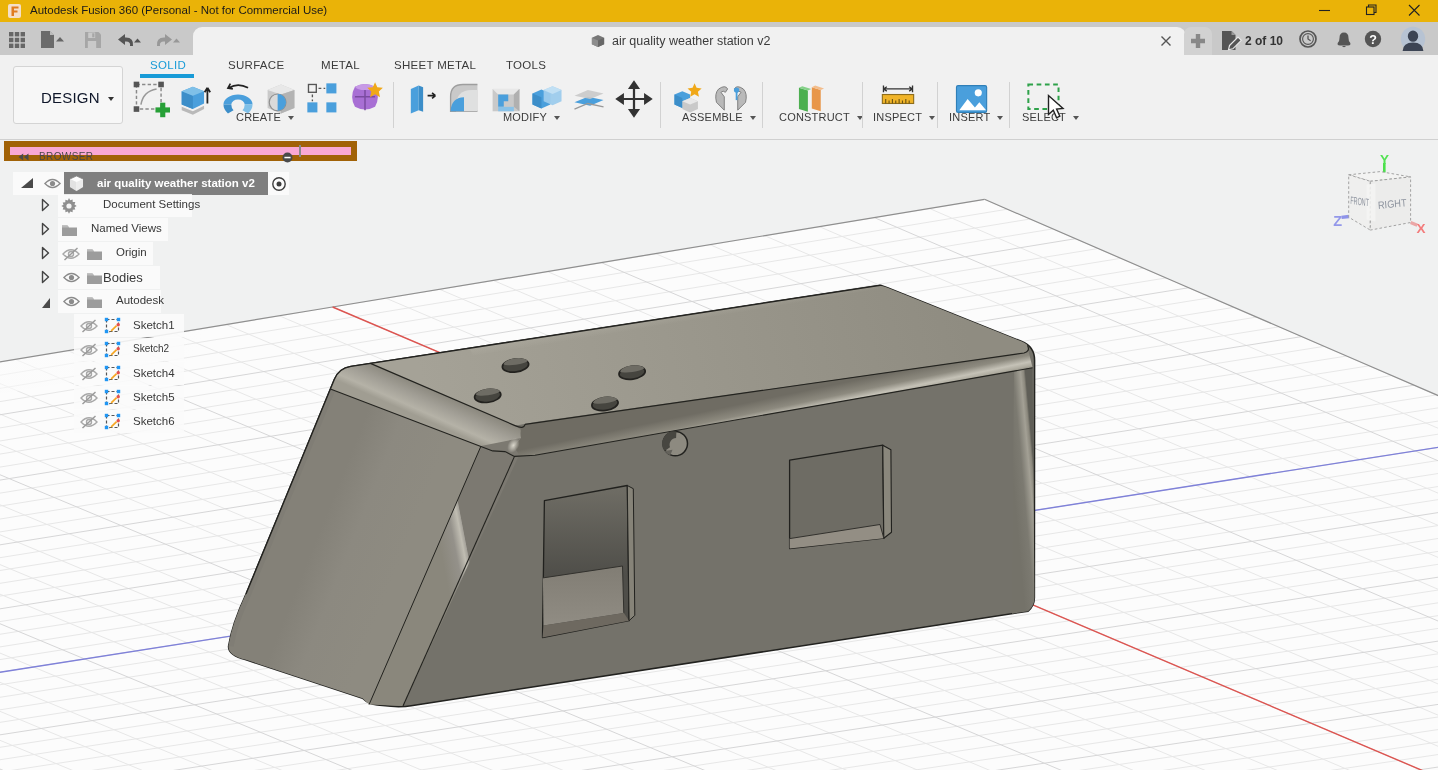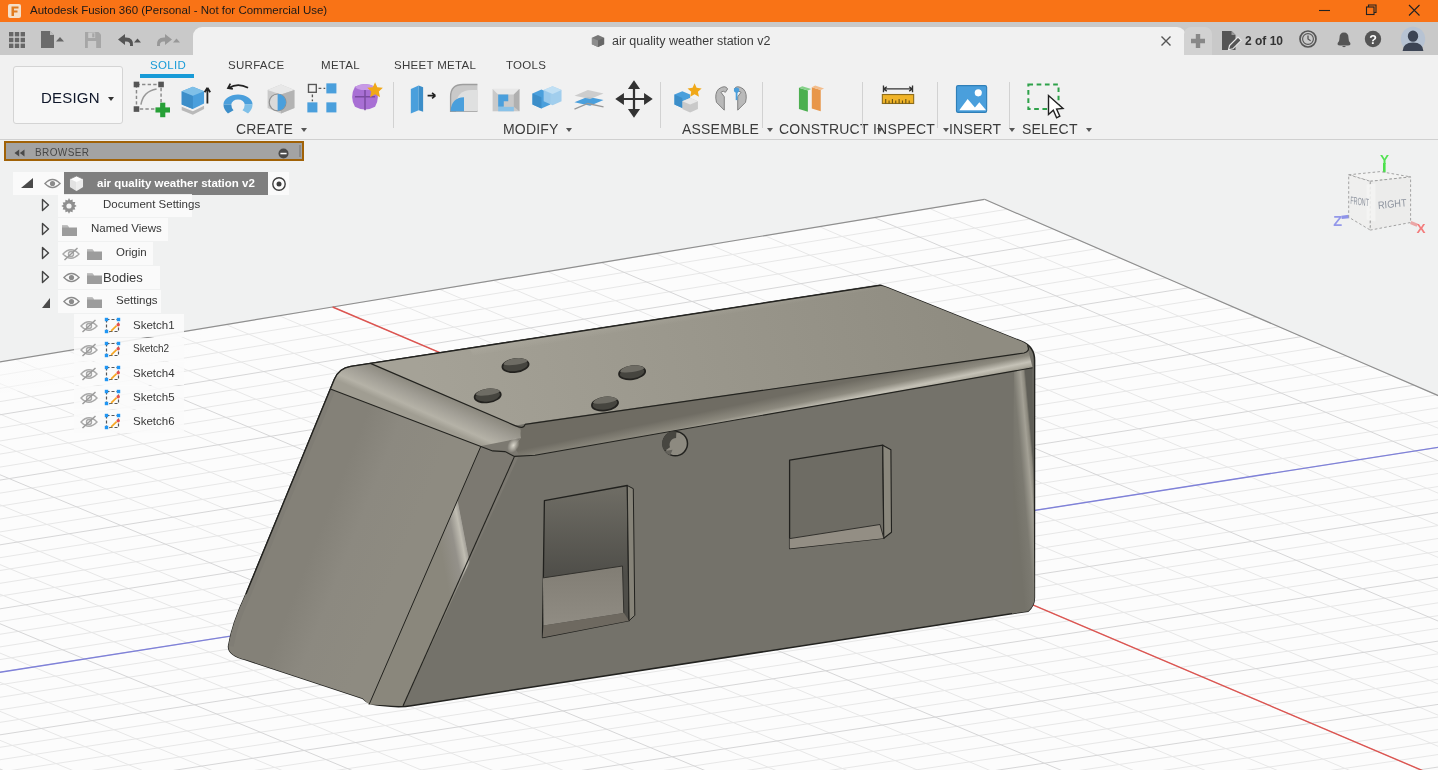--- a/index.html
+++ b/index.html
@@ -1,24 +1,24 @@
 <!DOCTYPE html>
 <html><head><meta charset="utf-8">
 <style>
 *{margin:0;padding:0;box-sizing:border-box}
 html,body{width:1438px;height:770px;overflow:hidden;font-family:"Liberation Sans",sans-serif;background:#fff}
 .abs{position:absolute}
-#titlebar{position:absolute;left:0;top:0;width:1438px;height:22px;background:#f97316;}
+#titlebar{position:absolute;left:0;top:0;width:1438px;height:22px;background:#eab308;}
 #titlebar .tt{position:absolute;left:30px;top:4px;font-size:11.5px;color:#1a1a1a}
 #appbar{position:absolute;left:0;top:22px;width:1438px;height:33px;background:#c9c9c9}
 #doctab{position:absolute;left:193px;top:27px;width:993px;height:28px;background:#f1f1f1;border-radius:9px 9px 0 0}
 #ribbon{position:absolute;left:0;top:55px;width:1438px;height:85px;background:#f1f1f1;border-bottom:1px solid #d0d0d0}
 #canvas{position:absolute;left:0;top:140px;width:1438px;height:630px;background:#f0f1f1}
 .tablbl{position:absolute;top:4px;font-size:11.5px;color:#3b3b3b;letter-spacing:0.3px}
-.grplbl{position:absolute;top:66px;font-size:14px;color:#3b3b3b;letter-spacing:0.2px}
+.grplbl{position:absolute;top:56px;font-size:11px;color:#3b3b3b;letter-spacing:0.2px}
 .caret{display:inline-block;width:0;height:0;border-left:3.5px solid transparent;border-right:3.5px solid transparent;border-top:4px solid #555;margin-left:4px;vertical-align:middle}
 .vsep{position:absolute;top:27px;height:46px;width:1px;background:#d2d2d2}
 .brrow{position:absolute;height:23px;background:rgba(251,251,251,0.88);}
 </style></head><body>
 
 <div id="titlebar">
  <svg class="abs" style="left:8px;top:4px" width="15" height="15" viewBox="0 0 15 15">
    <rect x="0" y="0" width="13" height="14" rx="2" fill="#f5dfc8"></rect>
    <path d="M3.5 12 V2.5 H10.5 V4.5 H6 V6.5 H9.5 V8.5 H6 V12 Z" fill="#e07b1f"></path>
  </svg>
@@ -415,21 +415,21 @@
  <text x="0" y="0" font-size="10.5" fill="#8d939e" text-anchor="middle" transform="translate(1359.5 205) scale(0.52 1) rotate(4)">FRONT</text>
  <text x="0" y="0" font-size="10.5" fill="#8d939e" text-anchor="middle" transform="translate(1392.5 207.5) scale(0.88 1) rotate(-5)">RIGHT</text>
 </g>
 
 </svg>
 </div>
 
 <svg class="abs" style="left:1044px;top:93px" width="24" height="28" viewBox="0 0 24 28">
  <path d="M4.5 2.5 L4.5 21.5 L9.3 17.2 L12.6 24.8 L15.8 23.2 L12.6 16 L19 15.4 Z" fill="#fff" stroke="#222" stroke-width="1.4"></path>
 </svg>
-<div style="position:absolute;left:4px;top:141px;width:300px;height:20px;background:#a3a3a3;border:2px solid #a16207">
+<div style="position:absolute;left:4px;top:141px;width:353px;height:20px;background:#f9a8d4;border:6px solid #a16207">
  <svg class="abs" style="left:8px;top:6px" width="11" height="8" viewBox="0 0 11 8">
       <path d="M5.2 0.5 v7 L0.5 4 Z M10.5 0.5 v7 L5.8 4 Z" fill="#4a4a4a"></path>
     </svg>
  <div style="position:absolute;left:29px;top:4px;font-size:10px;color:#474747;letter-spacing:0.4px">BROWSER</div>
  <svg class="abs" style="left:272px;top:5px" width="11" height="11" viewBox="0 0 11 11">
       <circle cx="5.5" cy="5.5" r="5" fill="#4a4a4a"></circle>
       <rect x="2.4" y="4.8" width="6.2" height="1.5" fill="#fff"></rect>
     </svg>
 </div>
 <div style="position:absolute;left:299px;top:145px;width:1.5px;height:12px;background:#8a8a8a"></div>
@@ -502,21 +502,21 @@
   </svg>
 <div class="brrow" style="left:58px;top:290px;width:103px"></div>
 <svg class="abs" style="left:63px;top:296px" width="17" height="11" viewBox="0 0 17 11">
     <path d="M1 5.5 Q8.5 -2.5 16 5.5 Q8.5 13.5 1 5.5 Z" fill="none" stroke="#8b8b8b" stroke-width="1.5"></path>
     <circle cx="8.5" cy="5.5" r="2.6" fill="#8b8b8b"></circle>
   </svg>
 <svg class="abs" style="left:86px;top:295px" width="17" height="14" viewBox="0 0 17 14">
     <path d="M1 2.5 h5.5 l1.5 2 H16 V13 H1 Z" fill="#9c9c9c"></path>
     <path d="M1 2.5 h5.5 l1.5 2 h-7 Z" fill="#b9b9b9"></path>
   </svg>
-<div style="position:absolute;left:116px;top:294px;font-size:11.5px;color:#383838">Settings</div>
+<div style="position:absolute;left:116px;top:294px;font-size:11.5px;color:#383838">Autodesk</div>
 <div class="brrow" style="left:74px;top:314px;width:110px"></div>
 <svg class="abs" style="left:80px;top:319px" width="18" height="14" viewBox="0 0 18 14">
     <path d="M1 7 Q9 -1.5 17 7 Q9 15.5 1 7 Z" fill="none" stroke="#a8a8a8" stroke-width="1.4"></path>
     <circle cx="9" cy="7" r="2.5" fill="none" stroke="#a8a8a8" stroke-width="1.4"></circle>
     <path d="M2.5 13 L15.5 1" stroke="#999" stroke-width="1.4"></path>
   </svg>
 <svg class="abs" style="left:104px;top:317px" width="18" height="18" viewBox="0 0 18 18">
     <g stroke="#555" stroke-width="1.2" fill="none" stroke-dasharray="3 2">
       <rect x="2.5" y="2.5" width="12" height="12"></rect>
     </g>

